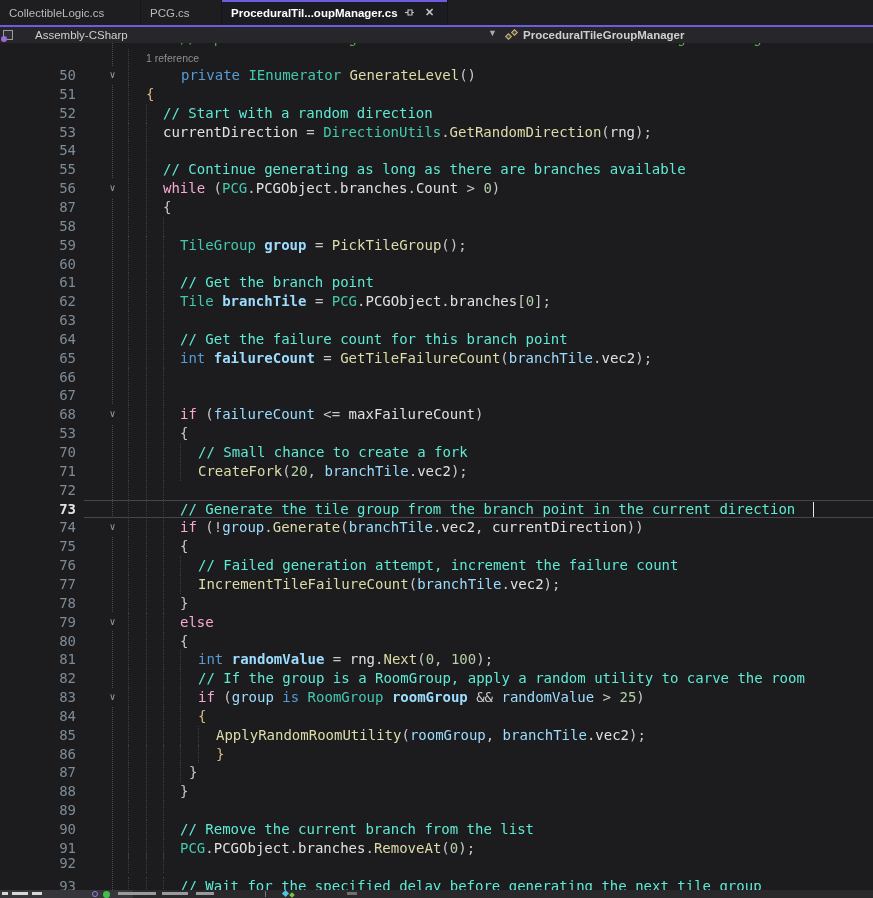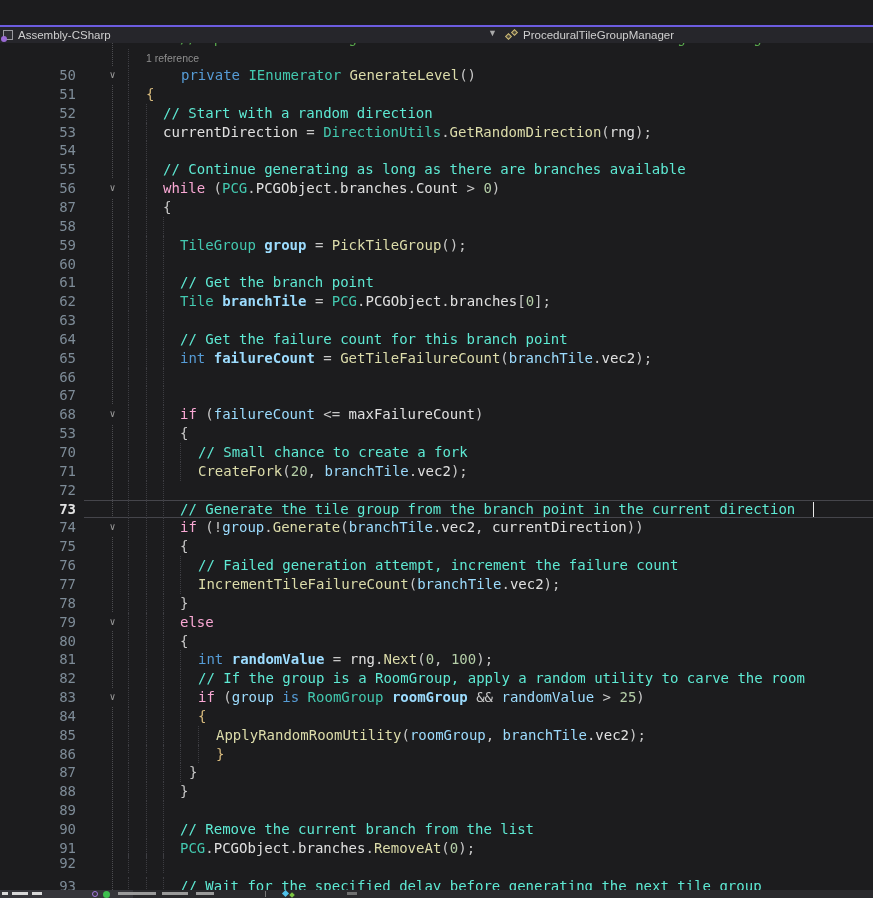--- a/index.html
+++ b/index.html
@@ -18,23 +18,23 @@
          margin-left:4px;color:#c0c0c0;}
   #accentline{position:absolute;left:0;top:25px;width:873px;height:2px;background:#6c5ce0;}
   
   #navbar{position:absolute;left:0;top:27px;width:873px;height:16px;background:#26262b;
           border-bottom:1px solid #141416;font-size:11.5px;color:#cfcfcf;}
   #proj-combo{position:absolute;left:0;top:0;width:502px;height:16px;display:flex;align-items:center;}
   #proj-icon{position:relative;width:10px;height:10px;border:1px solid #9a9aa0;margin-left:3px;
              box-sizing:border-box;background:#2e2e33;}
   #proj-icon .pdot{position:absolute;left:-3px;bottom:-3px;width:6px;height:6px;border-radius:50%;
              background:#9b6bd6;}
-  #proj-label{margin-left:5px;}
+  #proj-label{margin-left:22px;}
   #proj-chevron{position:absolute;left:488px;top:1px;font-size:9px;color:#aaaaaa;}
-  #type-combo{position:absolute;left:505px;top:0;height:16px;display:flex;align-items:center;}
+  #type-combo{position:absolute;left:505px;top:0;height:16px;display:flex;align-items:center;font-weight:bold;}
   #class-icon{position:relative;width:14px;height:12px;margin-right:4px;}
   #class-icon .dm{position:absolute;width:5px;height:5px;border:1px solid #cbb873;transform:rotate(45deg);
              box-sizing:border-box;background:rgba(203,184,115,.25);}
   #class-icon .dm.a{left:1px;top:5px;}
   #class-icon .dm.b{left:7px;top:1px;}
   
   #code-area{position:absolute;left:0;top:43px;width:873px;height:847px;background:#1c1c1e;overflow:hidden;
              font-family:"DejaVu Sans Mono","Liberation Mono",monospace;font-size:14px;}
   #partial-line{position:absolute;left:0;top:0;width:873px;height:6px;overflow:hidden;}
   #partial-line span{position:absolute;left:180px;top:-13px;color:#58a84c;white-space:pre;}
@@ -79,20 +79,42 @@
               transform:rotate(45deg);}
   #strip .sp2{position:absolute;left:290px;top:3px;width:4px;height:4px;background:#7cc342;
               transform:rotate(45deg);}
   #strip .gmark{position:absolute;left:347px;top:2px;width:10px;height:3px;background:#6f6f6f;}
 </style>
 </head>
 <body>
 
 <div id="root">
 
+  <div id="tabbar">
+    <div class="tab w1">
+      <span class="tlabel">CollectibleLogic.cs</span>
+    </div>
+    <div class="tab w2">
+      <span class="tlabel">PCG.cs</span>
+    </div>
+    <div class="tab active">
+      <span class="tlabel">ProceduralTil...oupManager.cs</span>
+      <span class="ticon">
+        <svg width="11" height="11" viewBox="0 0 11 11">
+            <g stroke="#c0c0c0" stroke-width="1.2" fill="none">
+              <path d="M1 5.5 H4"></path>
+              <path d="M4 2.5 V8.5"></path>
+              <path d="M4 3 H8 V8 H4"></path>
+              <path d="M8 5.5 H10"></path>
+            </g>
+          </svg>
+      </span>
+      <span class="ticon" style="font-size:11px;">✕</span>
+    </div>
+  </div>
   <div id="accentline"></div>
 
   <div id="navbar">
     <div id="proj-combo">
       <span id="proj-icon">
           <span class="pdot"></span>
         </span>
       <span id="proj-label">Assembly-CSharp</span>
       <span id="proj-chevron">▼</span>
     </div>

